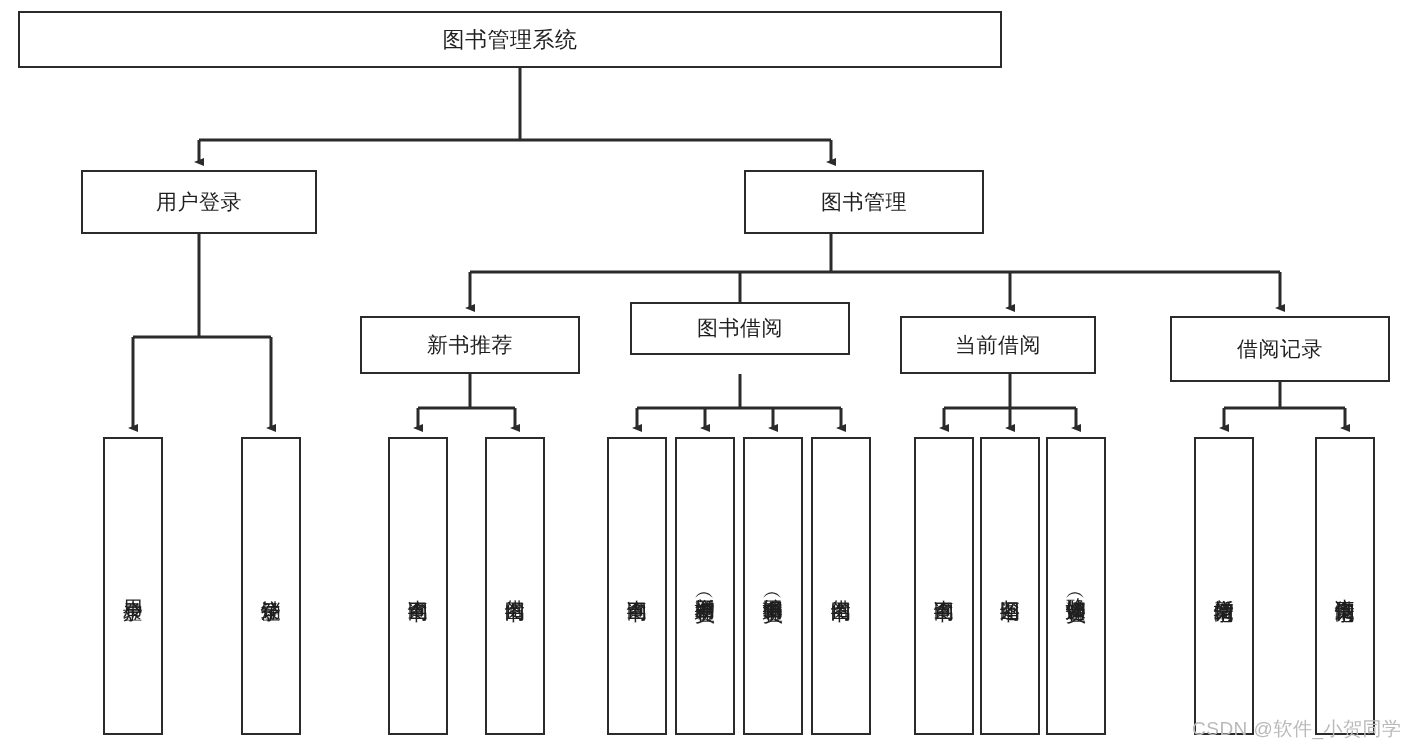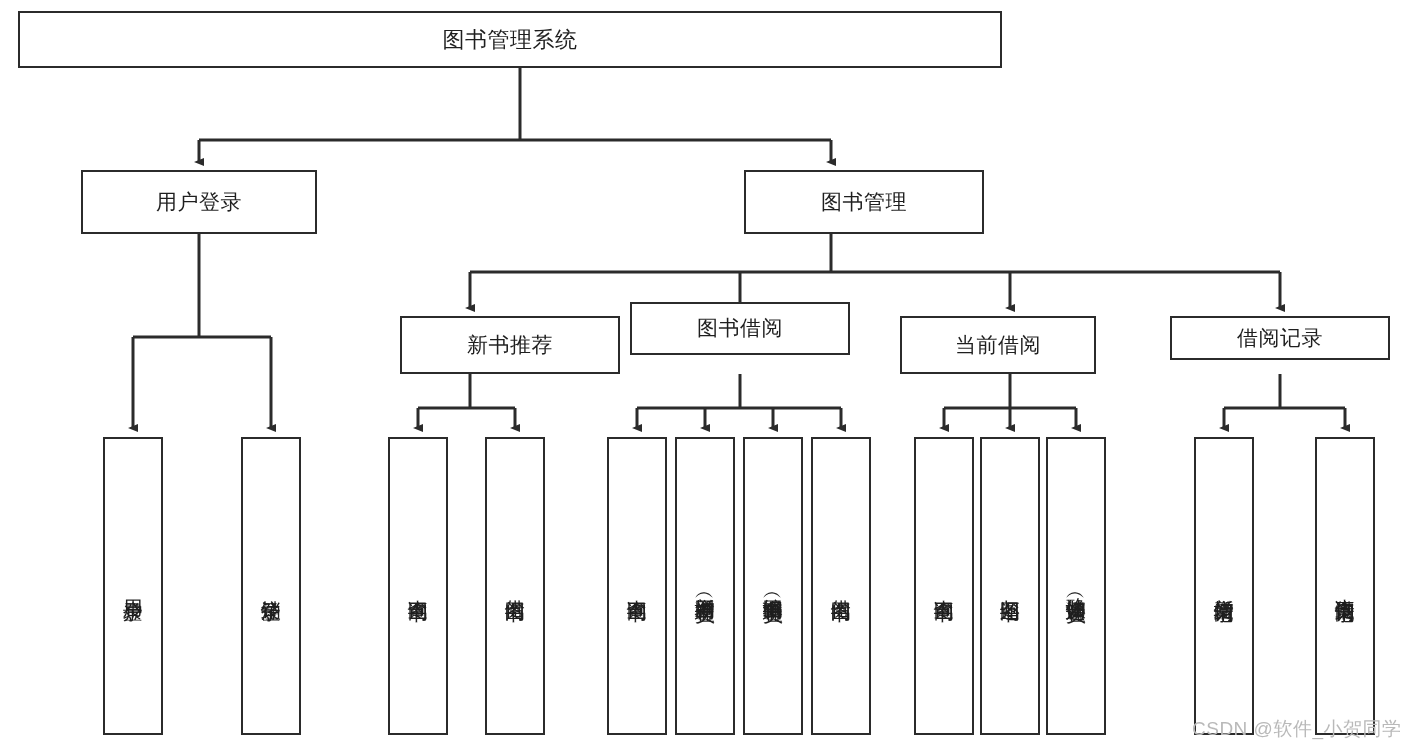--- a/index.html
+++ b/index.html
@@ -132,30 +132,30 @@
     <span class="label">图书管理系统</span>
   </div>
 
   <div class="node lvl1" style="left:81px; top:170px; width:236px; height:64px;">
     <span class="label">用户登录</span>
   </div>
   <div class="node lvl1" style="left:711px; top:170px; width:240px; height:64px;margin-left:33px;">
     <span class="label">图书管理</span>
   </div>
 
-  <div class="node lvl2" style="left:360px; top:316px; width:220px; height:58px;margin-left:40px;">
+  <div class="node lvl2" style="left:360px; top:316px; width:220px; height:58px;">
     <span class="label">新书推荐</span>
   </div>
   <div class="node lvl2" style="left:630px; top:302px; width:220px; height:53px;">
     <span class="label">图书借阅</span>
   </div>
   <div class="node lvl2" style="left:900px; top:316px; width:196px; height:58px;">
     <span class="label">当前借阅</span>
   </div>
-  <div class="node lvl2" style="left:1170px; top:316px; width:220px; height:44px;font-family:Liberation Serif, serif;">
+  <div class="node lvl2" style="left:1170px; top:316px; width:220px; height:66px;font-family:Liberation Serif, serif;">
     <span class="label">借阅记录</span>
   </div>
 
   <div class="node leaf" style="left:103px; top:437px; width:60px; height:298px;">
     <span class="label">用户登录</span>
   </div>
   <div class="node leaf" style="left:241px; top:437px; width:60px; height:298px;">
     <span class="label">注销登录</span>
   </div>
 

